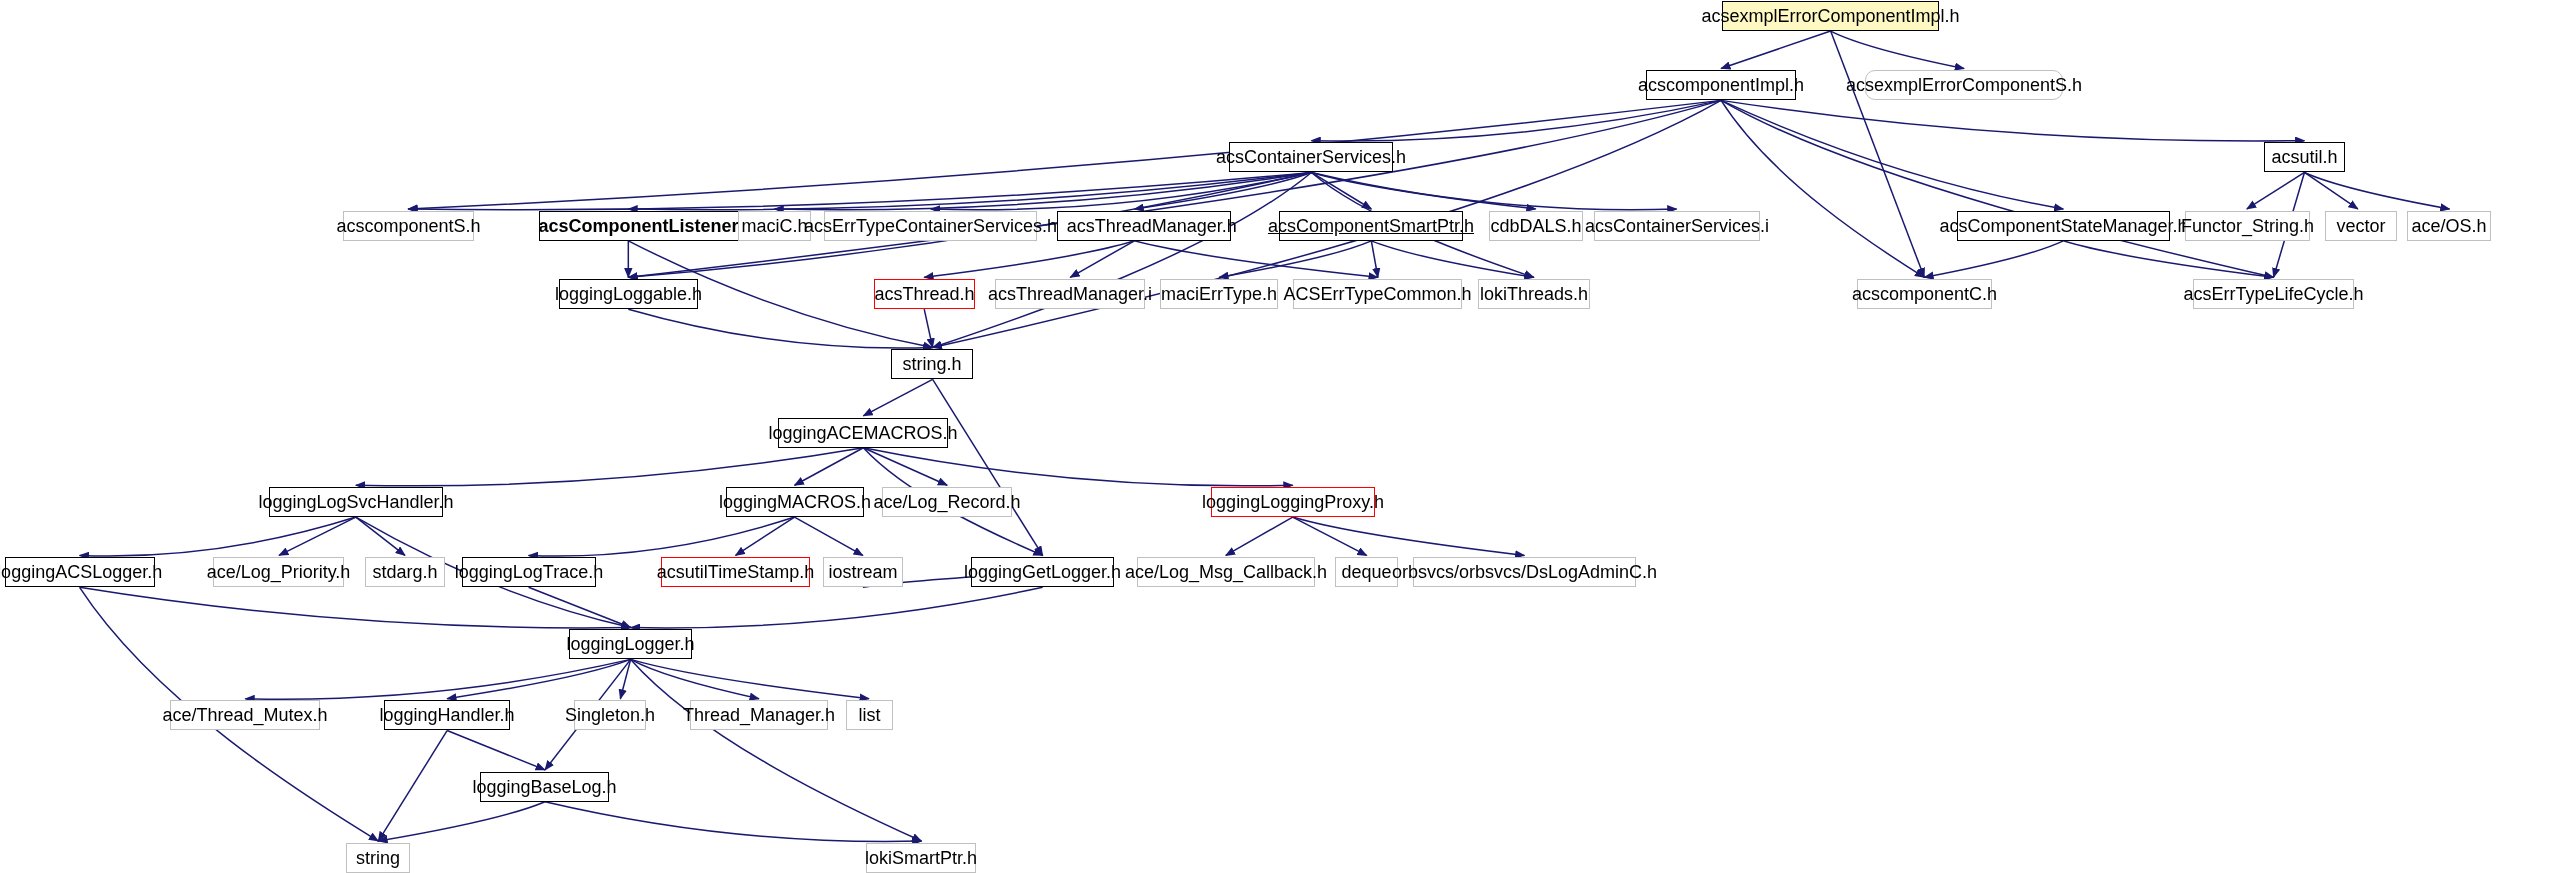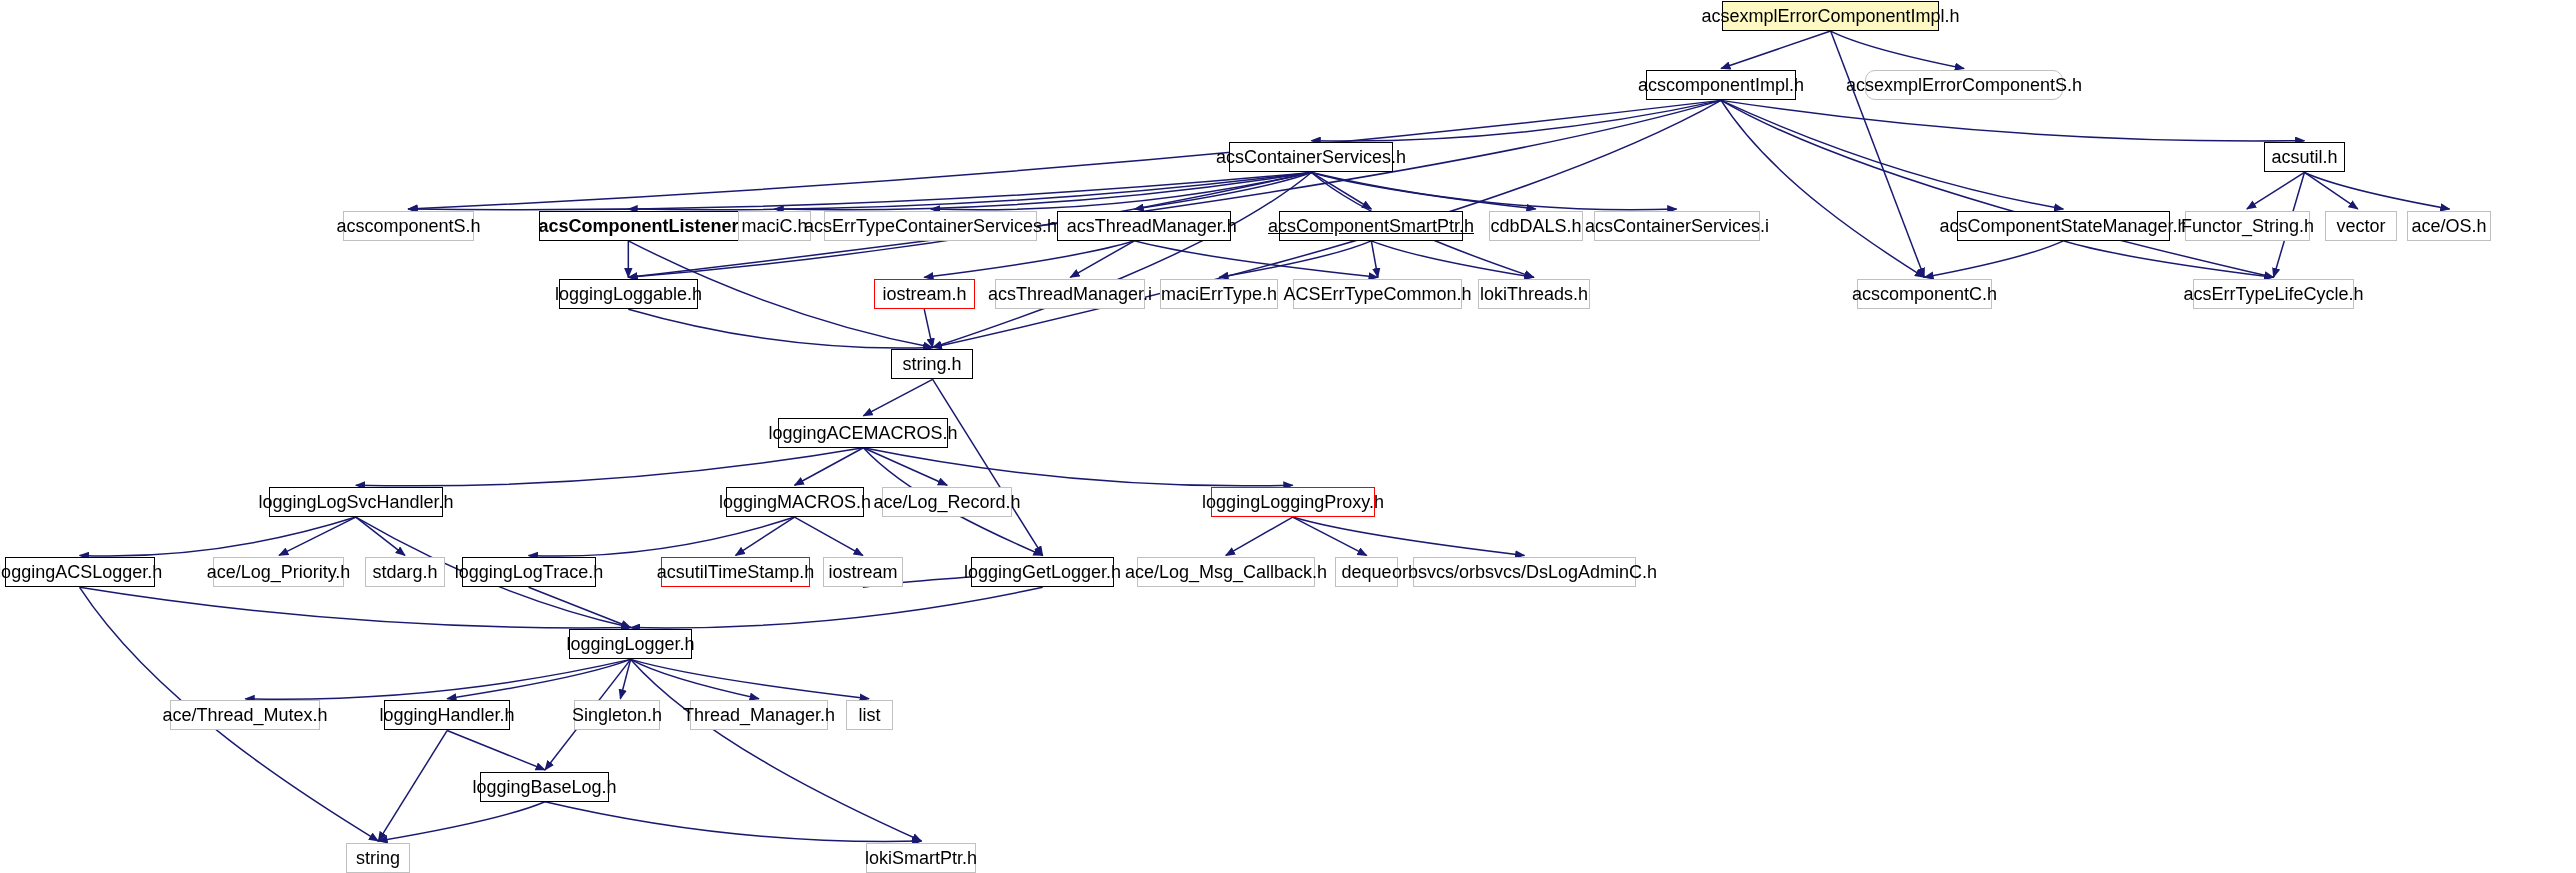--- a/index.html
+++ b/index.html
@@ -147,21 +147,21 @@
       <div class="node " style="left: 824px; top: 211px; width: 213px;">acsErrTypeContainerServices.h</div>
       <div class="node solid" style="left: 1057px; top: 211px; width: 174px; padding-left: 25px;">acsThreadManager.h</div>
       <div class="node solid" style="left: 1279px; top: 211px; width: 184px; text-decoration: underline;">acsComponentSmartPtr.h</div>
       <div class="node " style="left: 1489px; top: 211px; width: 94px;">cdbDALS.h</div>
       <div class="node " style="left: 1594px; top: 211px; width: 166px;">acsContainerServices.i</div>
       <div class="node solid" style="left: 1957px; top: 211px; width: 213px;">acsComponentStateManager.h</div>
       <div class="node " style="left: 2185px; top: 211px; width: 125px;">Functor_String.h</div>
       <div class="node " style="left: 2325px; top: 211px; width: 72px;">vector</div>
       <div class="node " style="left: 2407px; top: 211px; width: 84px;">ace/OS.h</div>
       <div class="node solid" style="left: 559px; top: 279px; width: 139px;">loggingLoggable.h</div>
-      <div class="node red" style="left: 874px; top: 279px; width: 101px;">iostream.h</div>
+      <div class="node red" style="left: 874px; top: 279px; width: 101px;">acsThread.h</div>
       <div class="node " style="left: 995px; top: 279px; width: 150px;">acsThreadManager.i</div>
       <div class="node " style="left: 1160px; top: 279px; width: 118px;">maciErrType.h</div>
       <div class="node " style="left: 1293px; top: 279px; width: 169px;">ACSErrTypeCommon.h</div>
       <div class="node " style="left: 1478px; top: 279px; width: 112px;">lokiThreads.h</div>
       <div class="node " style="left: 1857px; top: 279px; width: 135px;">acscomponentC.h</div>
       <div class="node " style="left: 2193px; top: 279px; width: 161px;">acsErrTypeLifeCycle.h</div>
       <div class="node solid" style="left: 891px; top: 349px; width: 82px;">string.h</div>
       <div class="node solid" style="left: 778px; top: 418px; width: 170px;">loggingACEMACROS.h</div>
       <div class="node solid" style="left: 269px; top: 487px; width: 174px;">loggingLogSvcHandler.h</div>
       <div class="node solid" style="left: 726px; top: 487px; width: 138px;">loggingMACROS.h</div>
@@ -173,21 +173,21 @@
       <div class="node solid" style="left: 462px; top: 557px; width: 134px;">loggingLogTrace.h</div>
       <div class="node red" style="left: 661px; top: 557px; width: 149px;">acsutilTimeStamp.h</div>
       <div class="node " style="left: 823px; top: 557px; width: 80px;">iostream</div>
       <div class="node solid" style="left: 971px; top: 557px; width: 143px;">loggingGetLogger.h</div>
       <div class="node " style="left: 1137px; top: 557px; width: 178px;">ace/Log_Msg_Callback.h</div>
       <div class="node " style="left: 1335px; top: 557px; width: 63px;">deque</div>
       <div class="node " style="left: 1413px; top: 557px; width: 223px;">orbsvcs/orbsvcs/DsLogAdminC.h</div>
       <div class="node solid" style="left: 569px; top: 629px; width: 123px;">loggingLogger.h</div>
       <div class="node " style="left: 170px; top: 700px; width: 150px;">ace/Thread_Mutex.h</div>
       <div class="node solid" style="left: 384px; top: 700px; width: 126px;">loggingHandler.h</div>
-      <div class="node " style="left: 574px; top: 700px; width: 86px;">Singleton.h</div>
+      <div class="node " style="left: 574px; top: 700px; width: 72px;">Singleton.h</div>
       <div class="node " style="left: 690px; top: 700px; width: 138px;">Thread_Manager.h</div>
       <div class="node " style="left: 846px; top: 700px; width: 47px;">list</div>
       <div class="node solid" style="left: 480px; top: 772px; width: 129px;">loggingBaseLog.h</div>
       <div class="node " style="left: 346px; top: 843px; width: 64px;">string</div>
       <div class="node " style="left: 866px; top: 843px; width: 110px;">lokiSmartPtr.h</div>
     </div>
 </div>
 
 
 </body></html>

